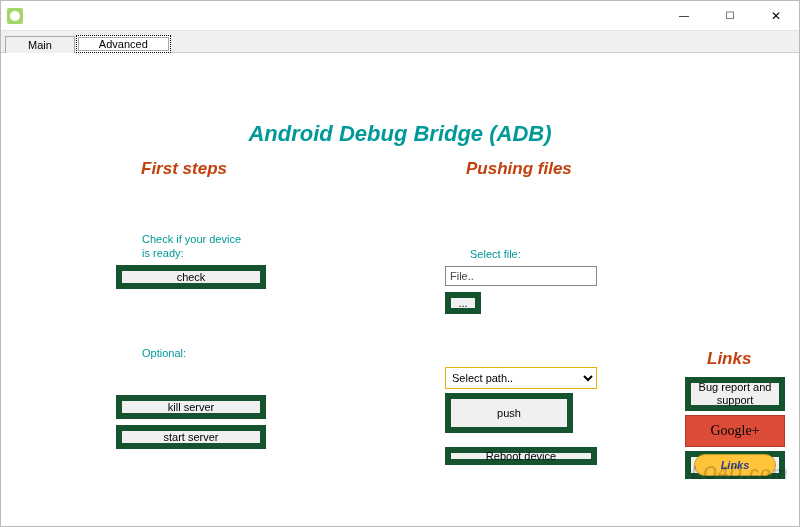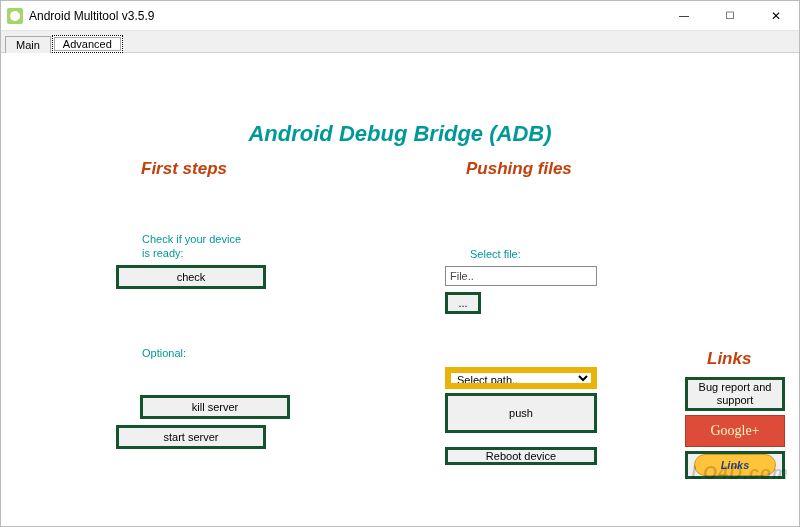--- a/index.html
+++ b/index.html
@@ -46,21 +46,21 @@
   .win-btn.close { font-size: 12px; }
   .tabbar {
     height: 22px;
     background: #f0f0f0;
     border-bottom: 1px solid #d0d0d0;
     display: flex;
     align-items: flex-end;
     padding-left: 4px;
   }
   .tab {
-    padding: 2px 10px;
+    padding: 2px 22px;
     font-size: 11px;
     background: #f0f0f0;
     border: 1px solid #aaa;
     border-bottom: none;
     margin-right: 1px;
     position: relative;
     top: 1px;
   }
   .tab.active {
     background: #fff;
@@ -103,58 +103,58 @@
     color: #009999;
     margin-left: 21px;
   }
   .lbl-check { top: 180px; left: 120px; width: 110px; line-height: 1.25; }
   .lbl-optional { top: 294px; left: 120px; }
   .lbl-selectfile { top: 195px; left: 448px; }
 
   .btn {
     position: absolute;
     background: #f0f0f0;
-    border: 3px solid #14532d;
+    border: 6px solid #14532d;
     font-size: 11px;
     display: flex;
     align-items: center;
     justify-content: center;
     color: #000;
   }
   .btn-check      { top: 212px; left: 115px; width: 150px; height: 24px; }
   .btn-root       { top: 312px; left: 115px; width: 150px; height: 24px; }
-  .btn-killserver { top: 342px; left: 115px; width: 150px; height: 24px; margin-left: 24px; }
+  .btn-killserver { top: 342px; left: 115px; width: 150px; height: 24px; }
   .btn-startserver{ top: 372px; left: 115px; width: 150px; height: 24px; }
 
   .input-file {
     position: absolute;
     top: 213px; left: 444px;
     width: 152px; height: 20px;
     border: 1px solid #888;
     padding: 2px 4px;
     font-size: 11px;
     color: #444;
     background: #fff;
   }
   .btn-browse { top: 239px; left: 444px; width: 36px; height: 22px; }
 
   .select-path {
     position: absolute;
     top: 314px; left: 444px;
     width: 152px; height: 22px;
-    border: 6px solid #eab308;
+    border: 1px solid #eab308;
     font-size: 11px;
     background: #fff;
     padding: 0 2px;
   }
-  .btn-push   { top: 340px; left: 444px; width: 152px; height: 40px; }
+  .btn-push   { top: 340px; left: 444px; width: 128px; height: 40px; }
   .btn-reboot { top: 394px; left: 444px; width: 152px; height: 18px; }
 
   .btn-bug    { top: 324px; left: 684px; width: 100px; height: 34px; font-size: 11px; line-height: 1.15; text-align:center; }
-  .btn-gplus  { top: 362px; left: 684px; width: 100px; height: 32px; background: #dd4b39; color: #fef9c3; font-family: Georgia, serif; font-size: 14px; border:1px solid #b13a2b;}
+  .btn-gplus  { top: 362px; left: 684px; width: 100px; height: 32px; background: #dd4b39; color: #000000; font-family: Georgia, serif; font-size: 14px; border:1px solid #b13a2b;}
   .btn-donate { top: 398px; left: 684px; width: 100px; height: 28px; }
 
   .donate-pill {
     width: 82px; height: 22px;
     background: #ffc439;
     border: 1px solid #c99a2e;
     border-radius: 11px;
     font-style: italic;
     font-weight: bold;
     font-size: 11px;
@@ -171,21 +171,20 @@
     color: rgba(0,0,0,0.18);
     letter-spacing: 1px;
     font-style: italic;
   }
 </style>
 </head>
 <body>
 
 <div class="titlebar">
   <div class="app-icon"></div>
-  <div class="title">Android Multitool v3.5.9</div>
   <div class="spacer"></div>
   <div class="win-btn">—</div>
   <div class="win-btn">☐</div>
   <div class="win-btn close">✕</div>
 </div>
 
 <div class="tabbar">
   <div class="tab">Main</div>
   <div class="tab active">Advanced</div>
 </div>

